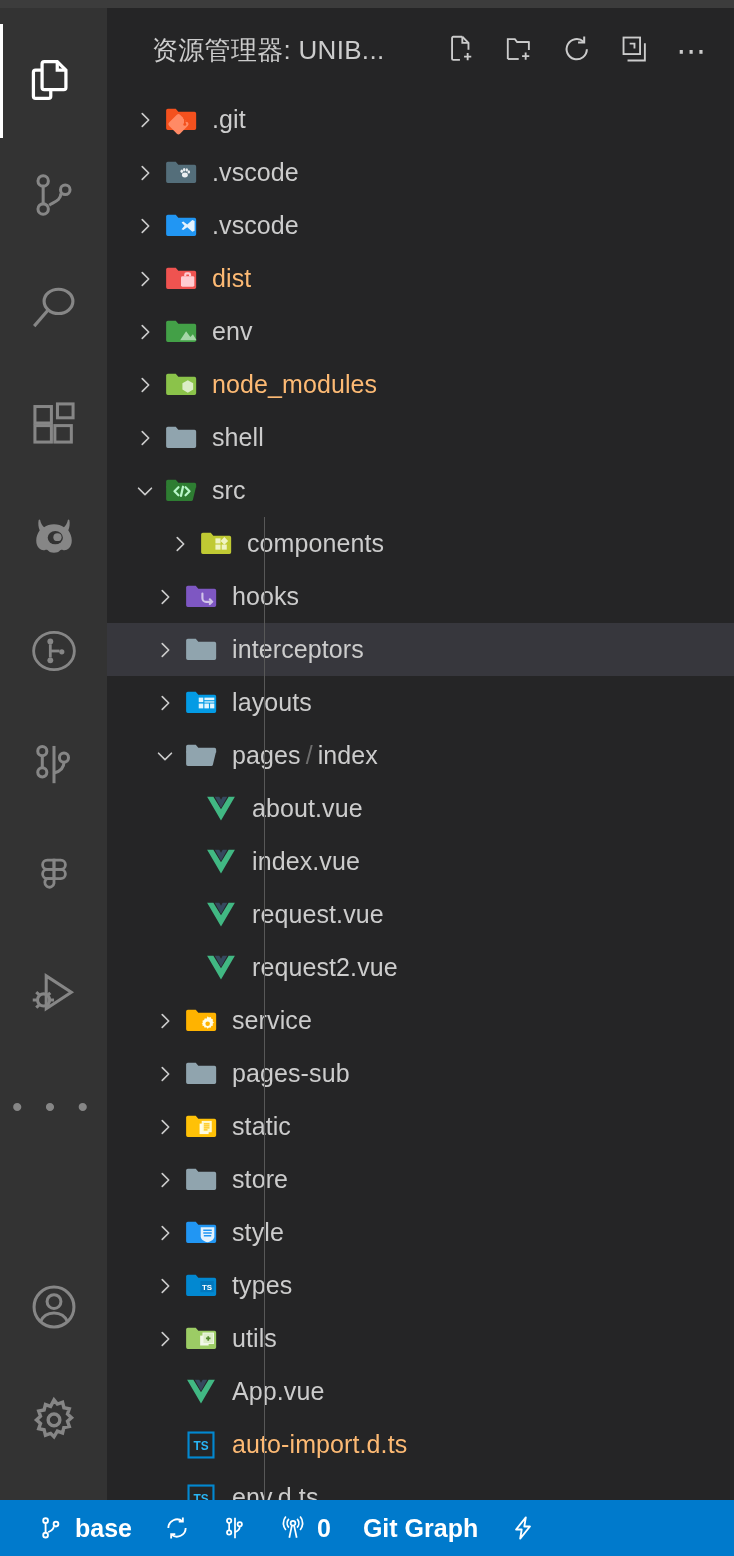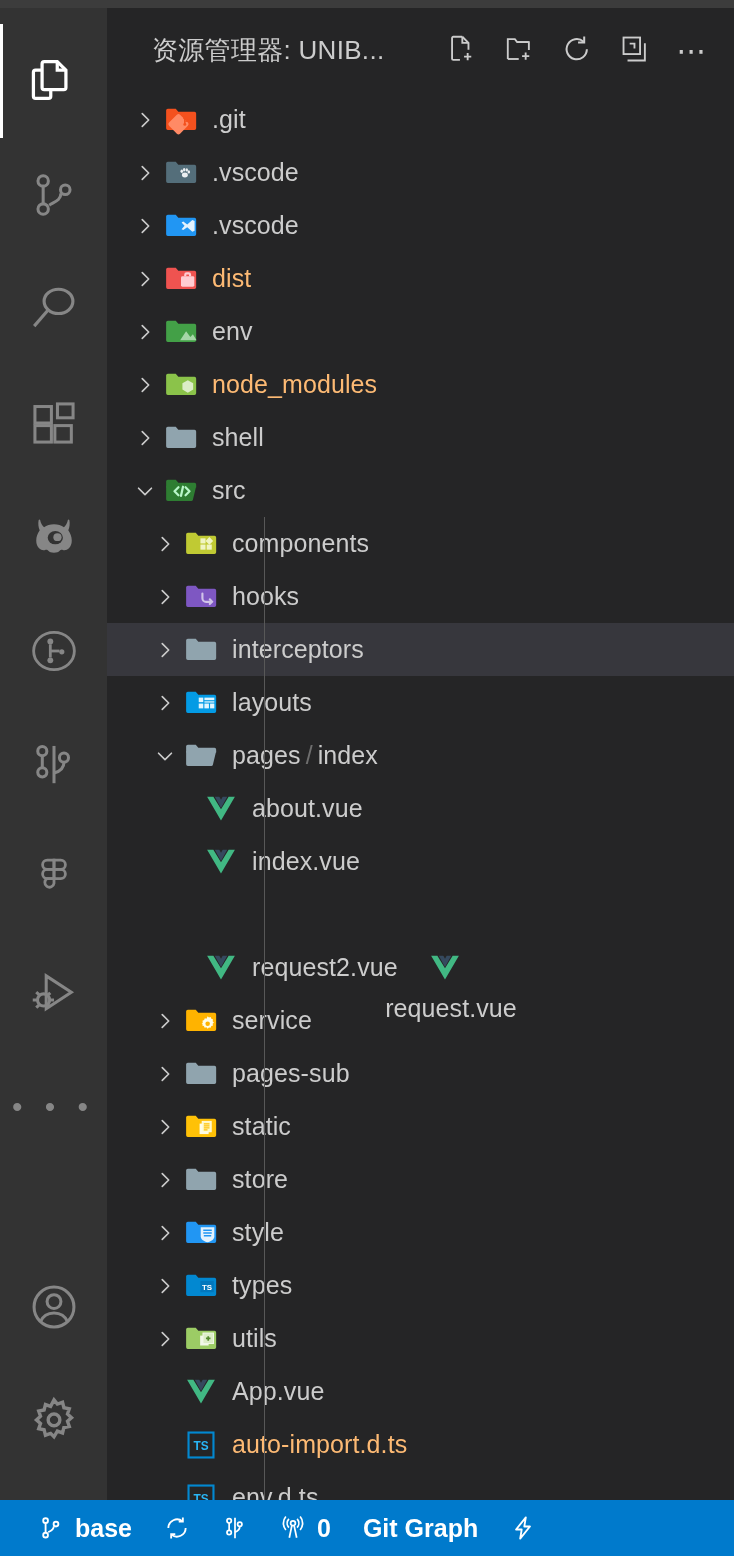--- a/index.html
+++ b/index.html
@@ -418,21 +418,21 @@
                 <path d="M1.5 8.6h21.2l-2.3 9.5a1.2 1.2 0 0 1-1.2.9H2.7a1.2 1.2 0 0 1-1.2-1.2z" fill="#2e7d32"></path>
                 <g stroke="#b9f6ca" stroke-width="1.6" fill="none" stroke-linecap="round" stroke-linejoin="round" transform="translate(6.6,8.8)">
                   <path d="M3.6 0.6 0.8 3.4l2.8 2.8"></path>
                   <path d="M8.6 0.6l2.8 2.8-2.8 2.8"></path>
                   <path d="M6.8 0.2 5.4 6.6"></path>
                 </g>
               </svg>
             </span>
             <span class="label">src</span>
           </div>
-          <div class="row" style="padding-left: 41px;">
+          <div class="row" style="padding-left: 56px;">
             <span class="twisty">
               <svg width="22" height="22" viewBox="0 0 24 24" fill="none" stroke="currentColor" stroke-width="1.8" stroke-linecap="round" stroke-linejoin="round">
                 <path d="M9 5l7 7-7 7"></path>
               </svg>
             </span>
             <span class="ficon">
               <svg width="34" height="34" viewBox="0 0 24 24">
                 <path d="M1.5 5.2a1.2 1.2 0 0 1 1.2-1.2h5.6l1.8 2.2h11.4a1.2 1.2 0 0 1 1.2 1.2v10.4a1.2 1.2 0 0 1-1.2 1.2H2.7a1.2 1.2 0 0 1-1.2-1.2z" fill="#c0ca33"></path>
                 <g fill="#f0f4c3" transform="translate(11.6,8)">
                   <rect x="0" y="0" width="3.6" height="3.6"></rect>
@@ -534,21 +534,21 @@
               </svg>
             </span>
             <span class="ficon">
               <svg width="34" height="34" viewBox="0 0 24 24">
                 <path d="M2.2 3.4h4.4L12 12.2l5.4-8.8h4.4L12 20.2z" fill="#41b883"></path>
                 <path d="M7.6 3.4h3.2L12 5.5l1.2-2.1h3.2L12 11.3z" fill="#35495e"></path>
               </svg>
             </span>
             <span class="label">index.vue</span>
           </div>
-          <div class="row" style="padding-left: 61px; flex-direction: column;">
+          <div class="row" style="padding-left: 61px;">
             <span class="twisty empty">
               <svg width="22" height="22" viewBox="0 0 24 24" fill="none" stroke="currentColor" stroke-width="1.8" stroke-linecap="round" stroke-linejoin="round">
                 <path d="M9 5l7 7-7 7"></path>
               </svg>
             </span>
             <span class="ficon">
               <svg width="34" height="34" viewBox="0 0 24 24">
                 <path d="M2.2 3.4h4.4L12 12.2l5.4-8.8h4.4L12 20.2z" fill="#41b883"></path>
                 <path d="M7.6 3.4h3.2L12 5.5l1.2-2.1h3.2L12 11.3z" fill="#35495e"></path>
               </svg>

